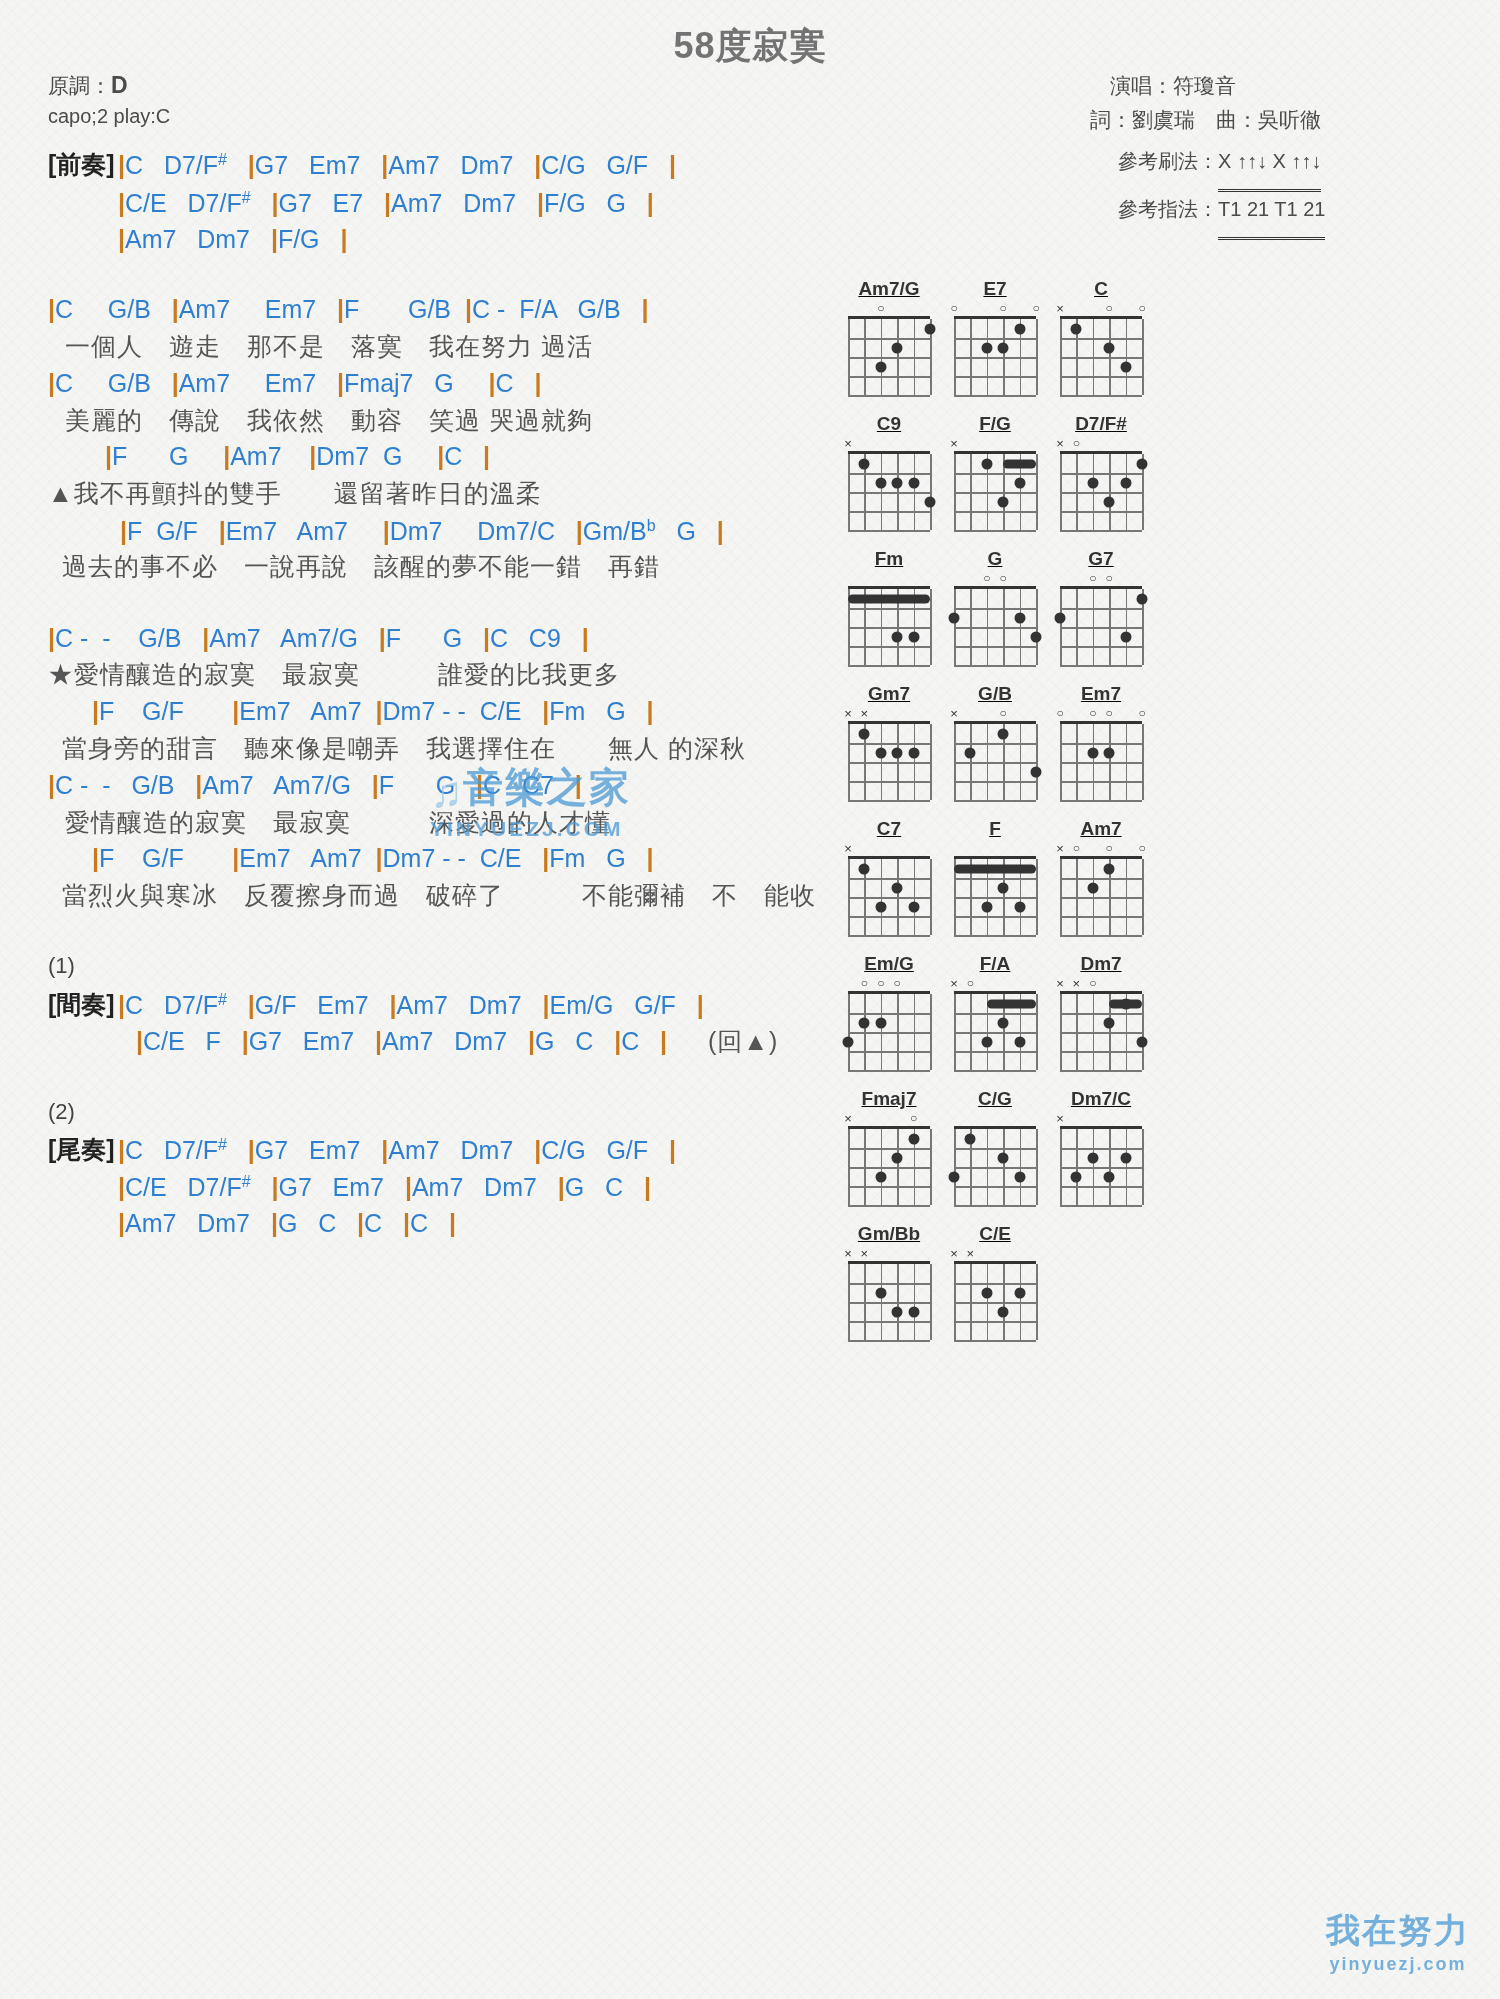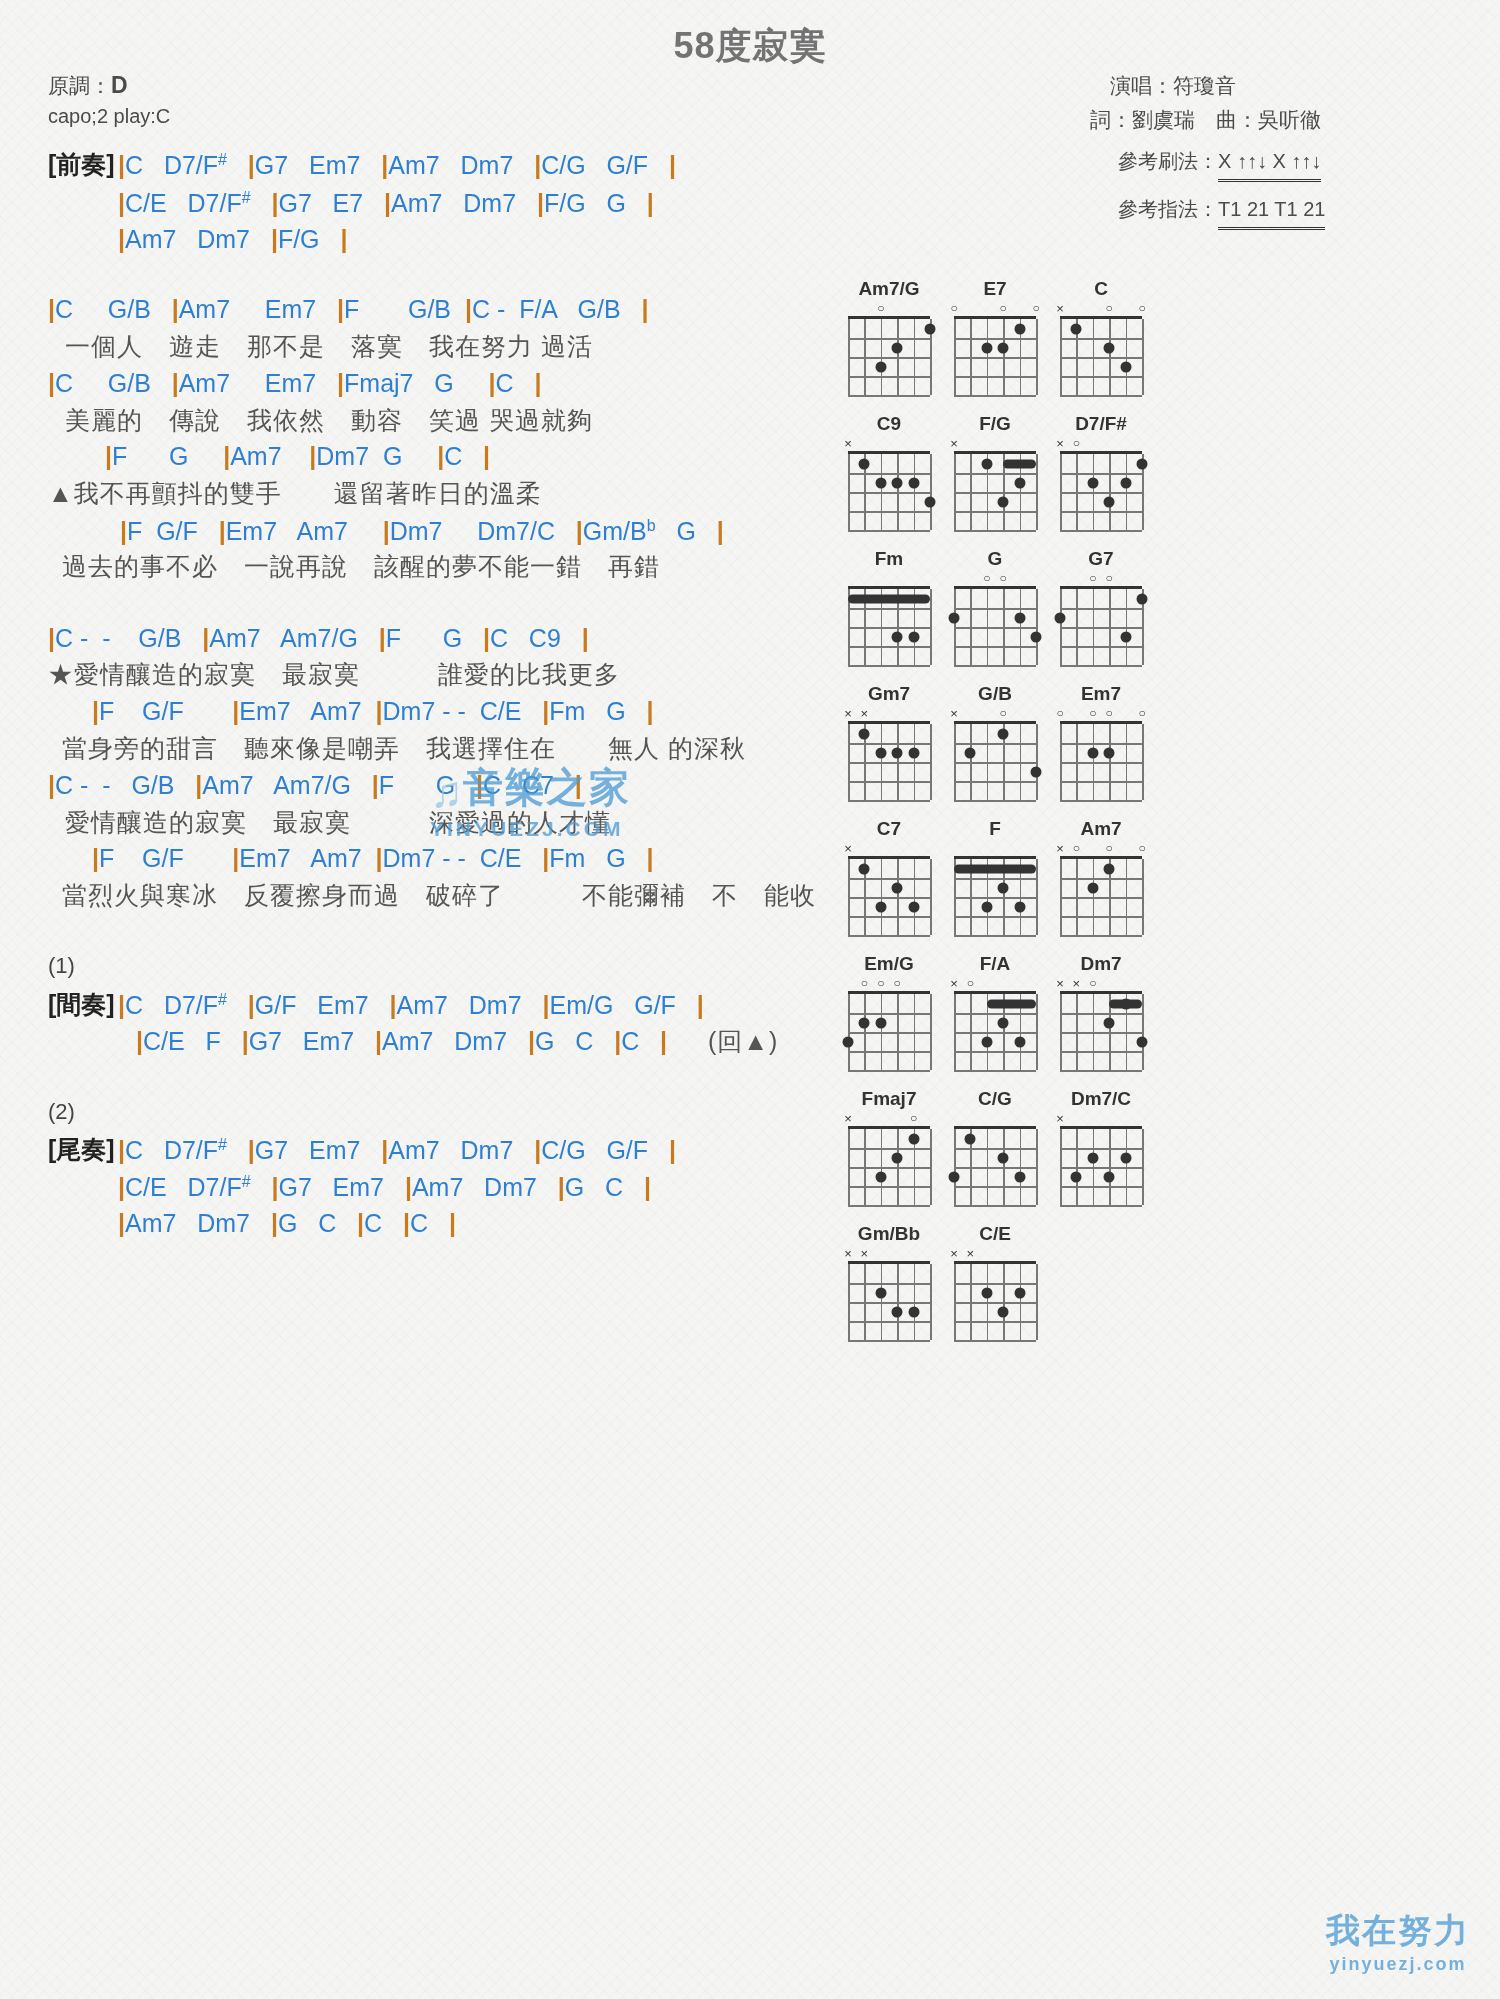--- a/index.html
+++ b/index.html
@@ -23,39 +23,39 @@
     font-size:36px;font-weight:bold;color:#737373;letter-spacing:1px;
   }
   .key-line{position:absolute;left:48px;top:72px;font-size:21px;color:#4b4b4b;}
   .key-line b{font-size:23px;}
   .capo-line{position:absolute;left:48px;top:105px;font-size:20px;color:#4b4b4b;}
 
   .credit-singer{position:absolute;left:1110px;top:72px;font-size:21px;color:#4b4b4b;white-space:nowrap;}
   .credit-writer{position:absolute;left:1090px;top:106px;font-size:21px;color:#4b4b4b;white-space:nowrap;}
   .strum-line{position:absolute;left:1118px;top:148px;font-size:20px;color:#4b4b4b;white-space:nowrap;}
   .finger-line{position:absolute;left:1118px;top:196px;font-size:20px;color:#4b4b4b;white-space:nowrap;}
-  .dbl{border-bottom:3px double #333;padding-bottom:7px;}
+  .dbl{border-bottom:3px double #333;padding-bottom:17px;}
 
   
   .line{
     position:absolute;
     white-space:pre;
     font-size:25px;
     line-height:1;
   }
   .chordline{color:#2f7fd0;font-size:25px;}
   .chordline .bar{color:#c87a1e;font-weight:bold;}
   .lyricline{color:#555;font-size:25px;letter-spacing:1px;}
   .tagline{color:#222;font-weight:bold;font-size:25px;}
   .num{color:#444;font-size:22px;}
   .sup{font-size:16px;vertical-align:super;}
 
   
   #diagrams{position:absolute;left:836px;top:278px;width:660px;}
-  .drow{display:flex;gap:0px;margin-bottom:18px;}
+  .drow{display:flex;gap:0px;margin-bottom:18px;text-decoration:underline;}
   .dcell{width:106px;margin-right:0;}
   .dname{
     text-align:center;font-size:19px;font-weight:bold;color:#333;
     margin-bottom:2px;height:22px;
   }
   .dmark{height:14px;position:relative;}
   .dmark span{
     position:absolute;top:0;font-size:13px;color:#333;
     transform:translateX(-50%);line-height:13px;
   }

